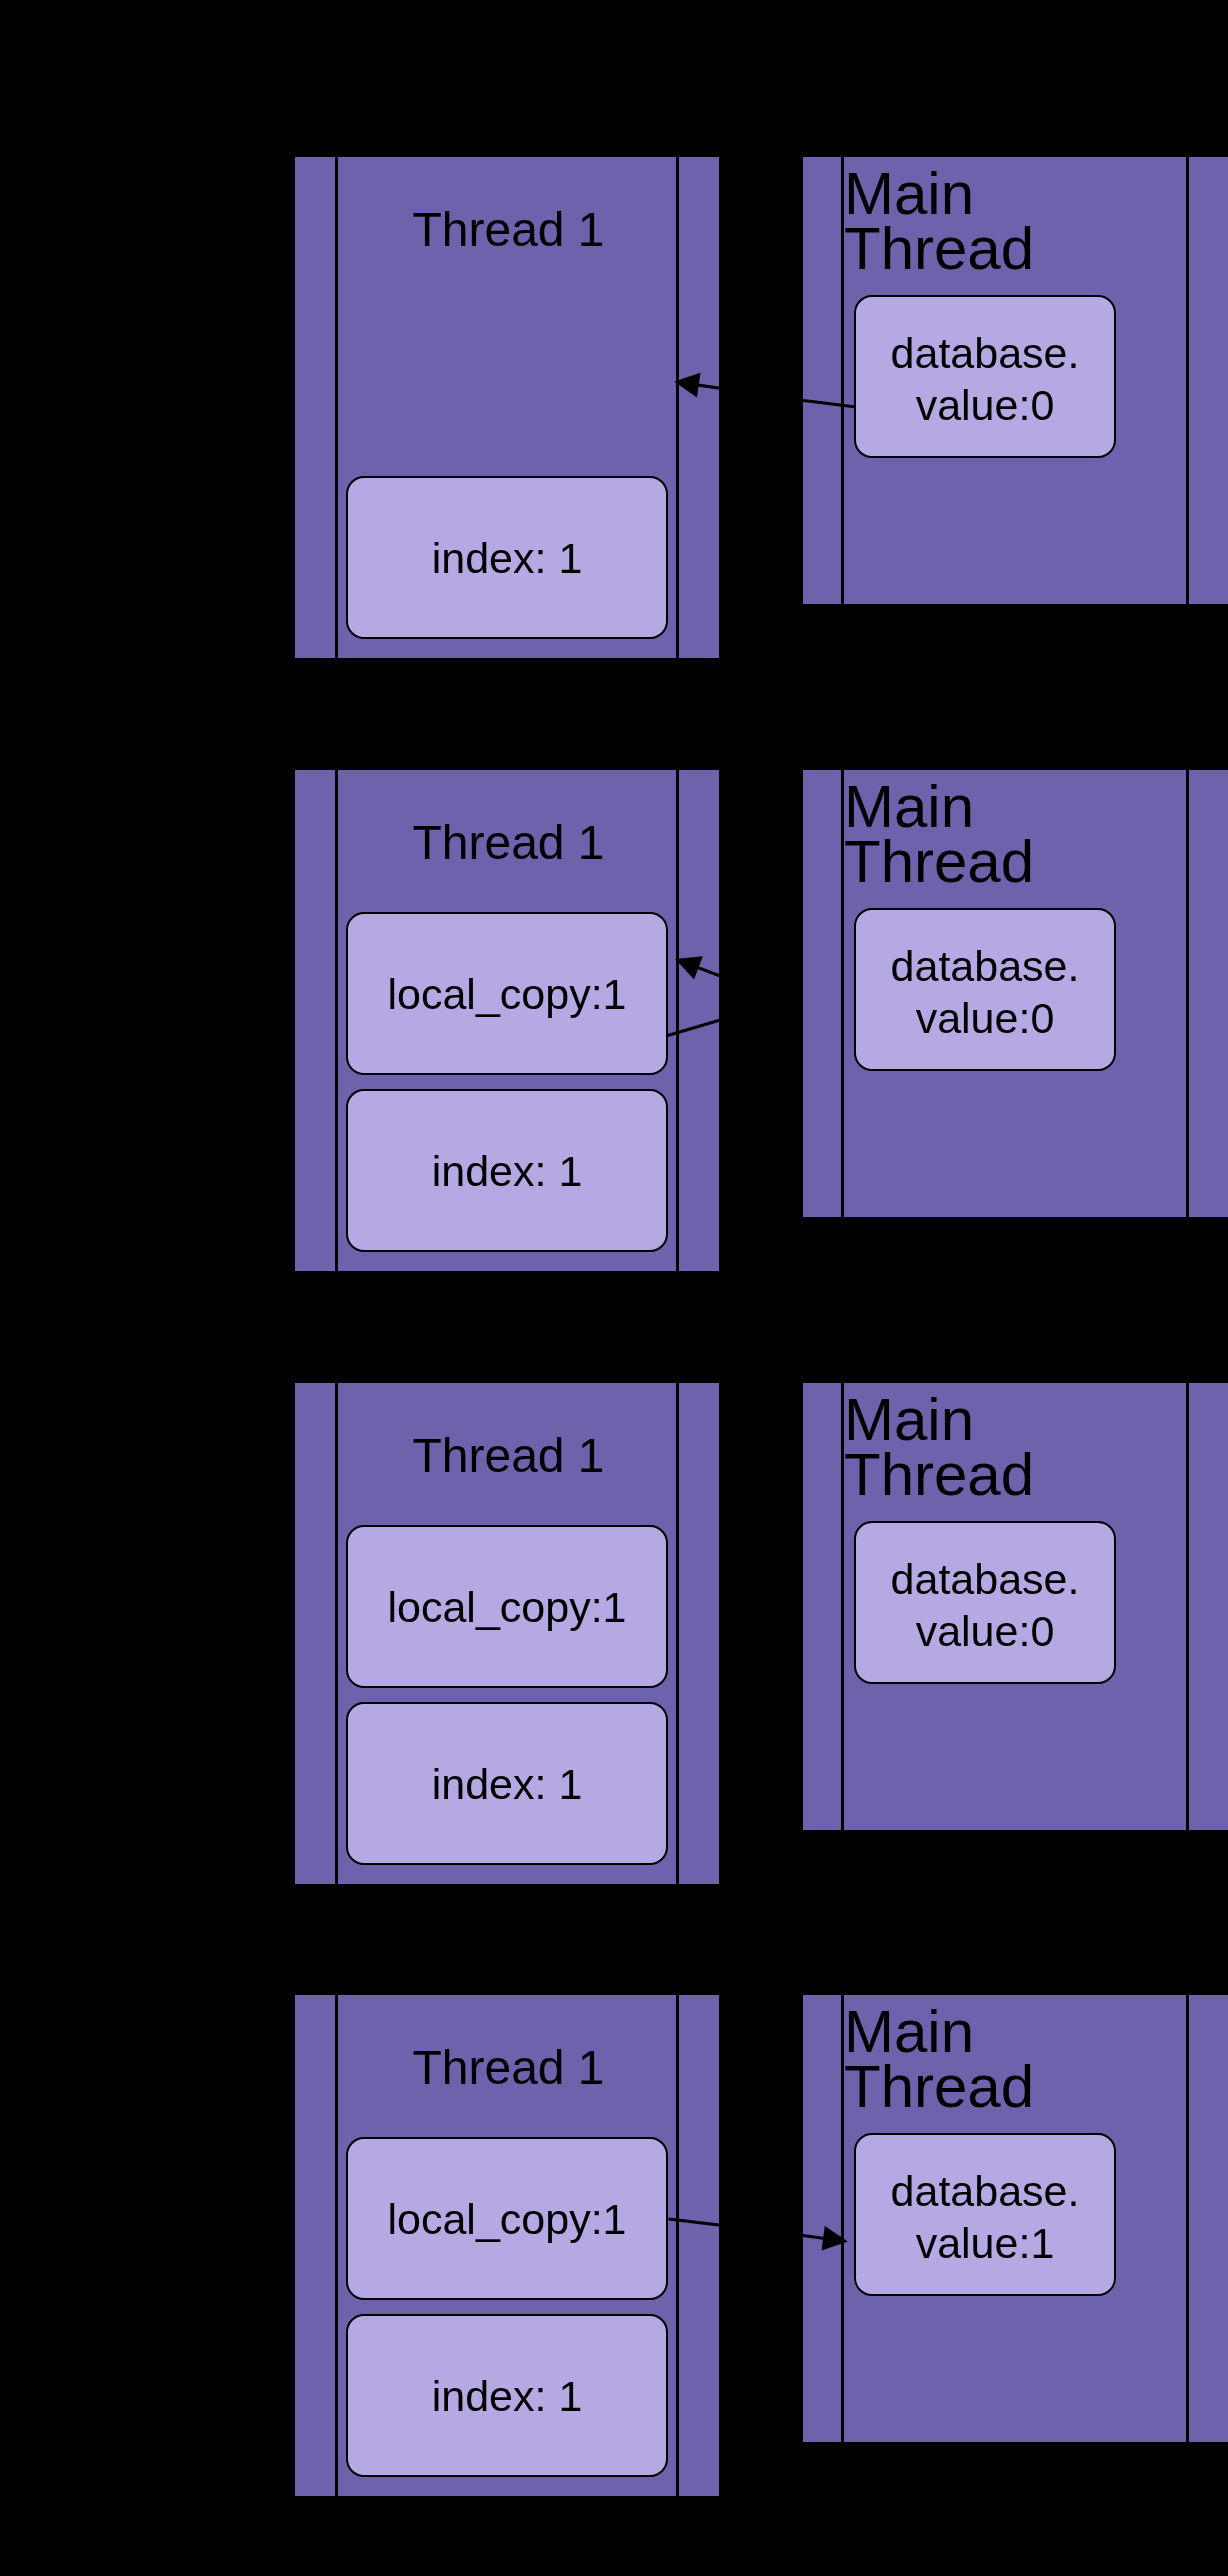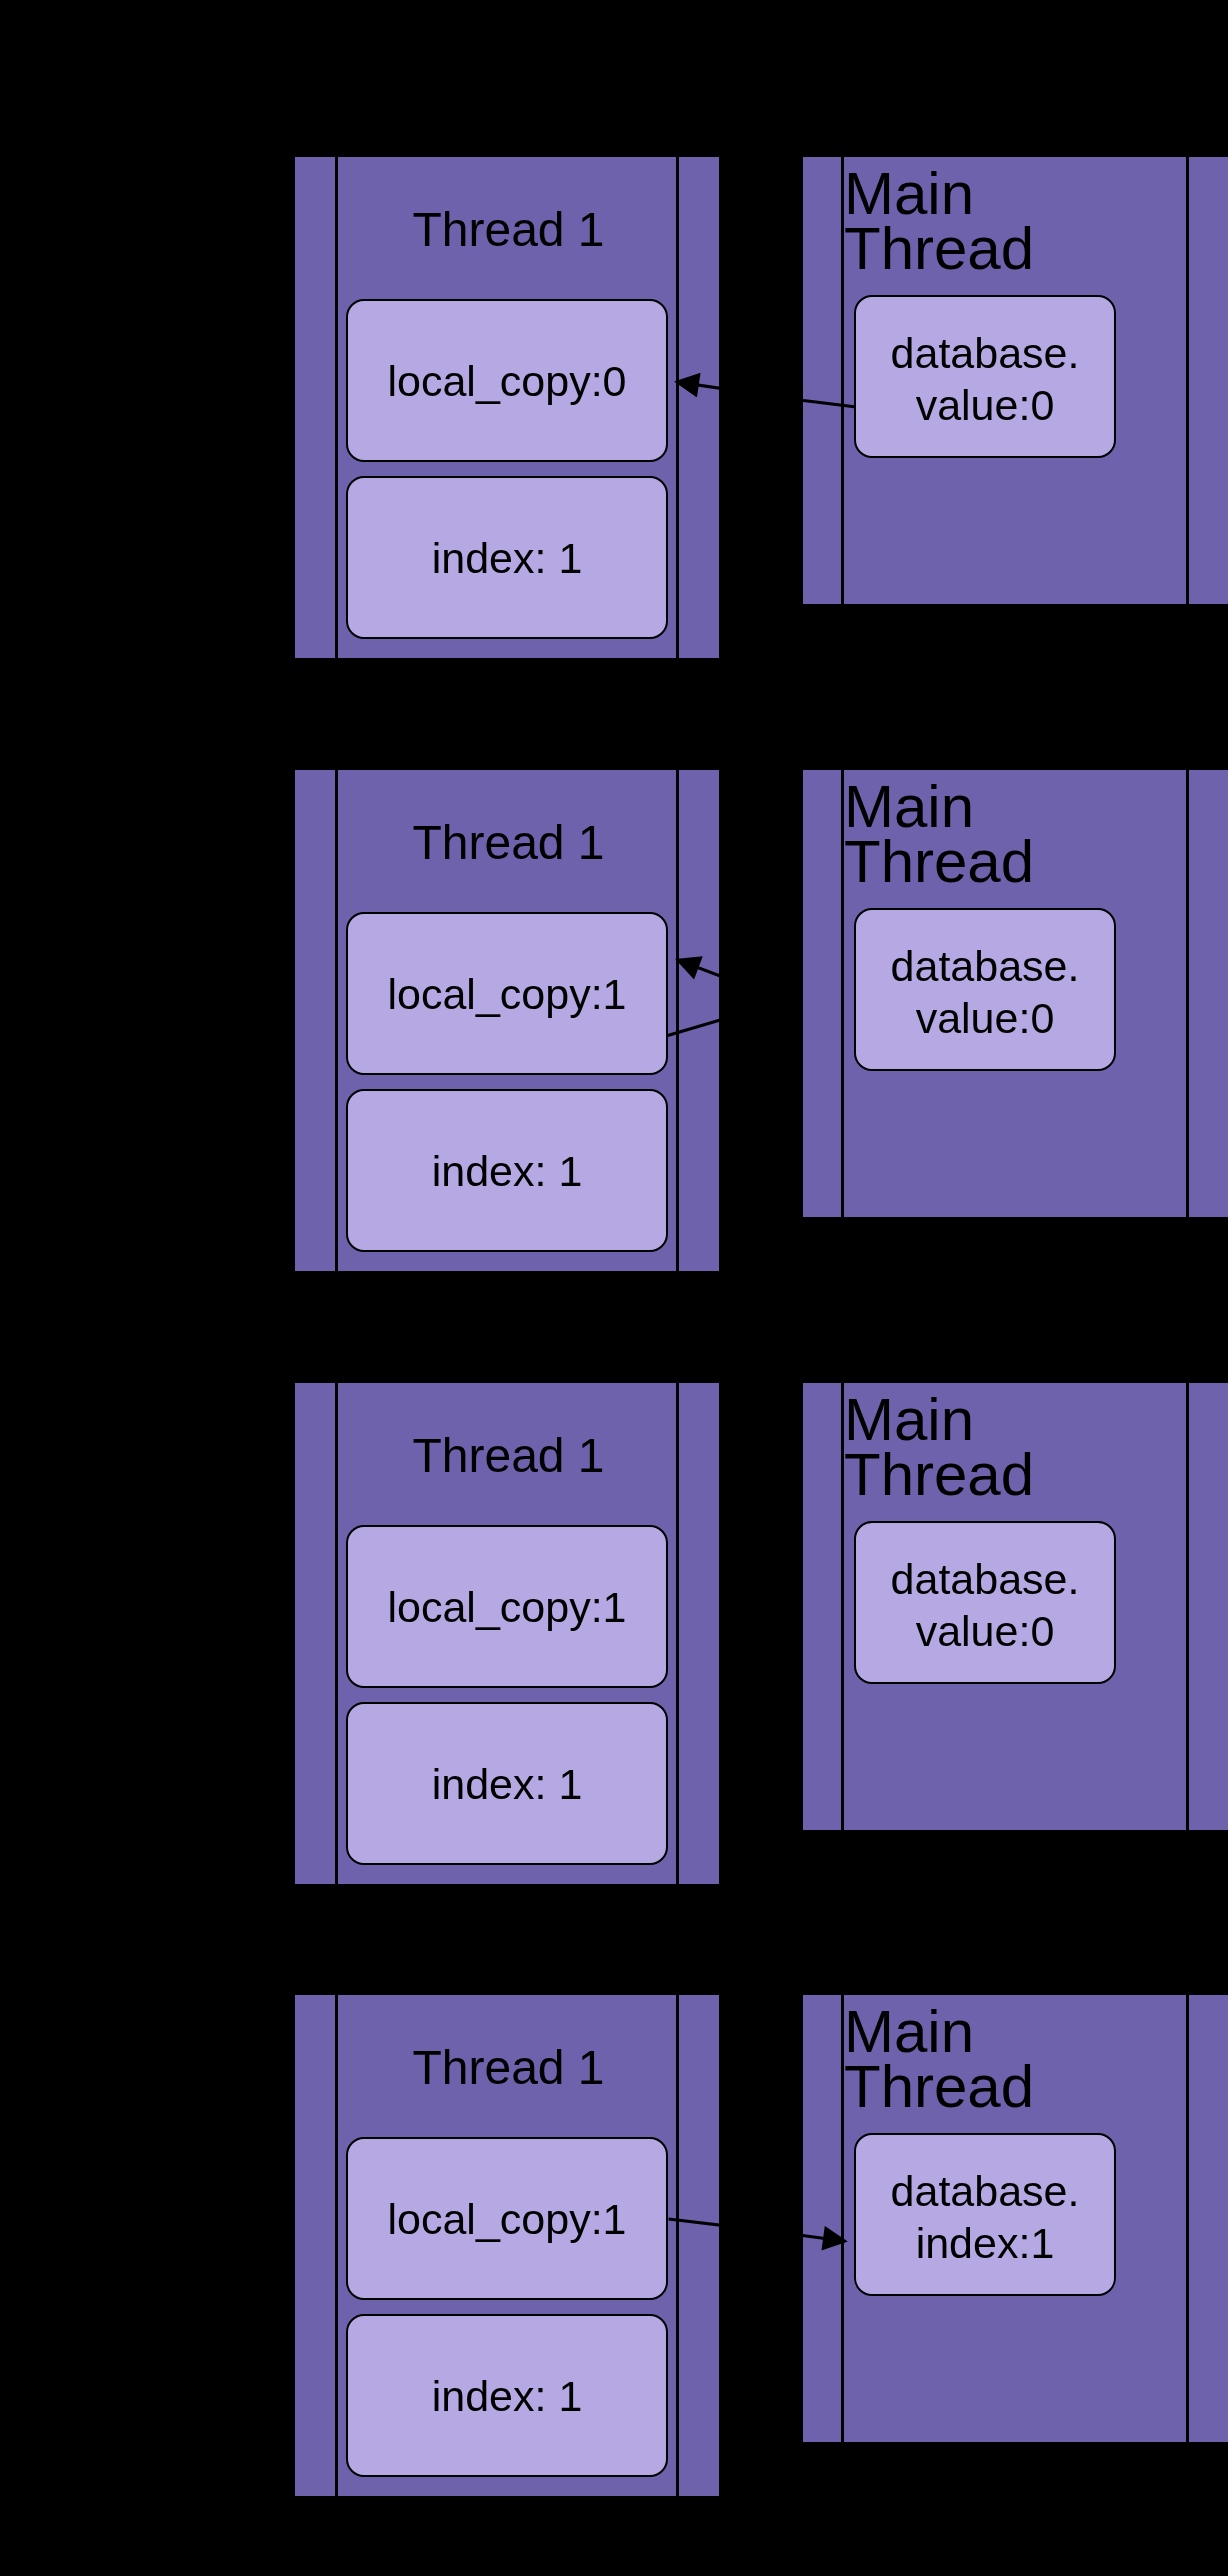--- a/index.html
+++ b/index.html
@@ -60,23 +60,20 @@
   .edge{stroke:#000;stroke-width:3.5;fill:none;stroke-linejoin:round;}
 </style>
 </head>
 <body>
 
 <div class="row r0">
   <div class="panel thread-panel">
     <div class="vline l"></div>
     <div class="vline r"></div>
     <div class="ttitle">Thread 1</div>
-    <div class="cell c1">
-      <div>local_copy:0</div>
-    </div>
     <div class="cell c2">
       <div>index: 1</div>
     </div>
   </div>
   <div class="panel main-panel">
     <div class="vline l"></div>
     <div class="vline r"></div>
     <div class="mtitle">
       <div>Main</div>
       <div>Thread</div>
@@ -154,21 +151,21 @@
   </div>
   <div class="panel main-panel">
     <div class="vline l"></div>
     <div class="vline r"></div>
     <div class="mtitle">
       <div>Main</div>
       <div>Thread</div>
     </div>
     <div class="cell">
       <div>database.</div>
-      <div>index:1</div>
+      <div>value:1</div>
     </div>
   </div>
 </div>
 
 <svg class="overlay" viewBox="0 0 1383 2901" xmlns="http://www.w3.org/2000/svg">
   <defs>
     <marker id="ah" viewBox="0 0 10 10" refX="9" refY="5" markerWidth="10" markerHeight="8" orient="auto-start-reverse">
       <path d="M0,0 L10,5 L0,10 z" fill="#000"></path>
     </marker>
   </defs>

